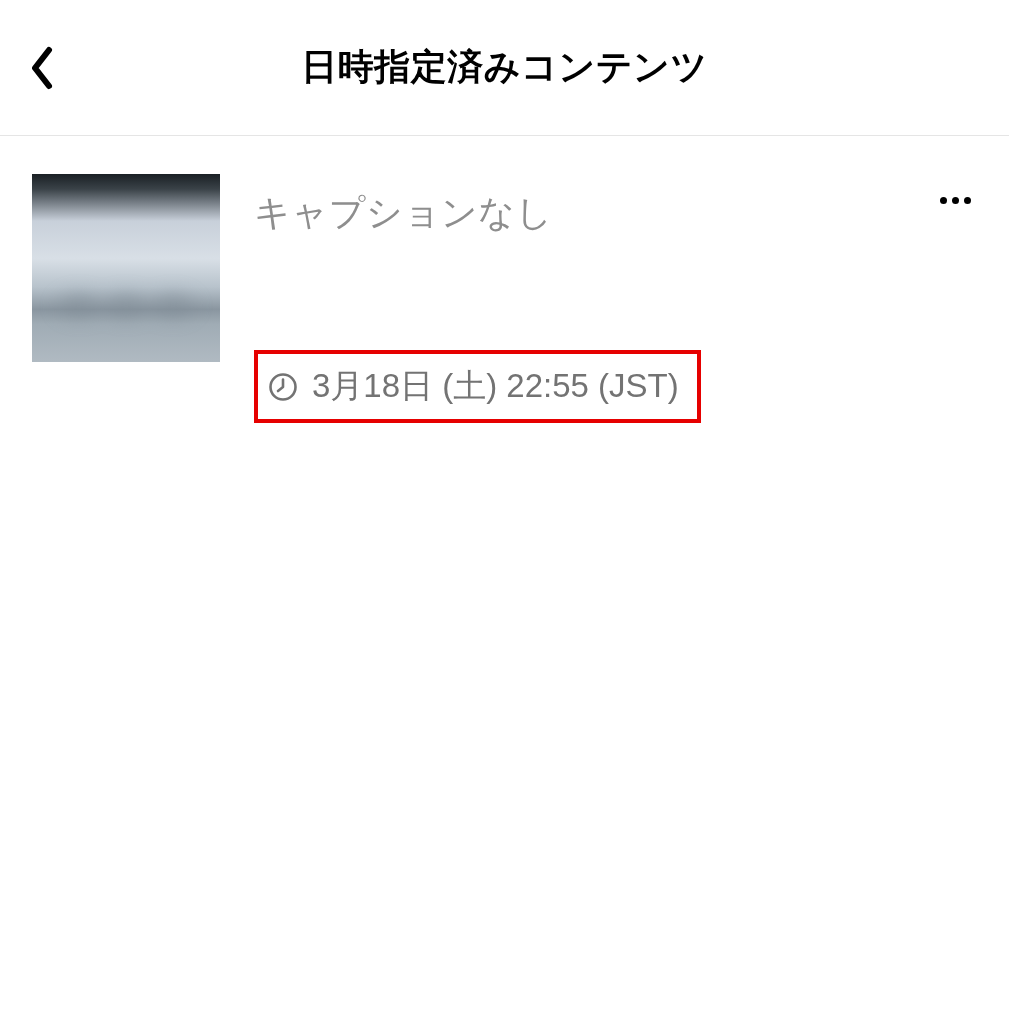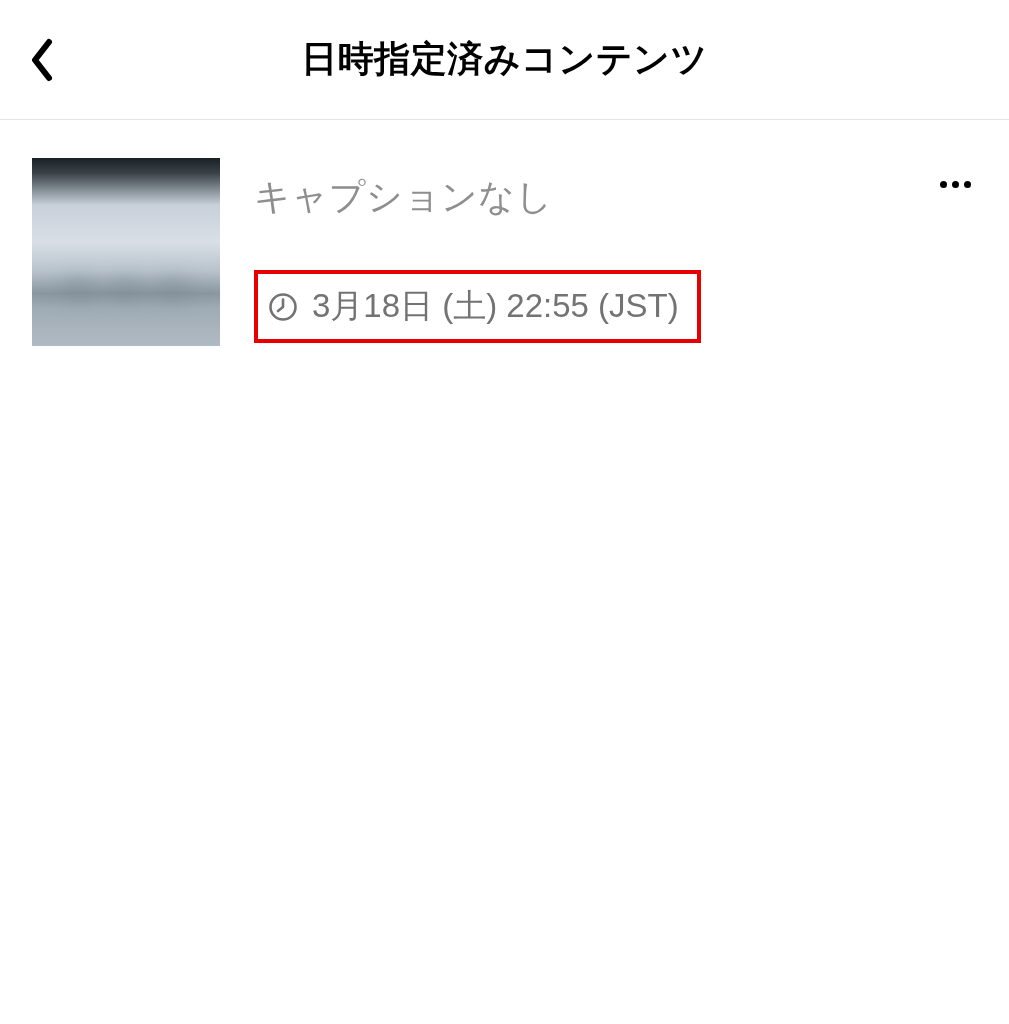--- a/index.html
+++ b/index.html
@@ -9,21 +9,21 @@
     }
     body {
       font-family: -apple-system, BlinkMacSystemFont, "Segoe UI", "Helvetica Neue", Arial, sans-serif;
       background: #ffffff;
       width: 1009px;
       height: 1024px;
     }
     .header {
       display: flex;
       align-items: center;
-      height: 120px;
+      height: 136px;
       border-bottom: 1px solid #e5e5e5;
       position: relative;
     }
     .back-button {
       position: absolute;
       left: 22px;
       top: 50%;
       transform: translateY(-50%);
       cursor: pointer;
       width: 40px;
@@ -91,21 +91,21 @@
       font-weight: 400;
       color: #8e8e8e;
       letter-spacing: 0.5px;
       margin-top: 11px;
     }
     .schedule-box {
       display: inline-flex;
       align-items: center;
       border: 4px solid #e60000;
       padding: 10px 18px 10px 10px;
-      margin-top: 48px;
+      margin-top: 112px;
     }
     .clock-icon {
       width: 30px;
       height: 30px;
       flex-shrink: 0;
       margin-right: 14px;
     }
     .schedule-date {
       font-size: 33px;
       font-weight: 400;

